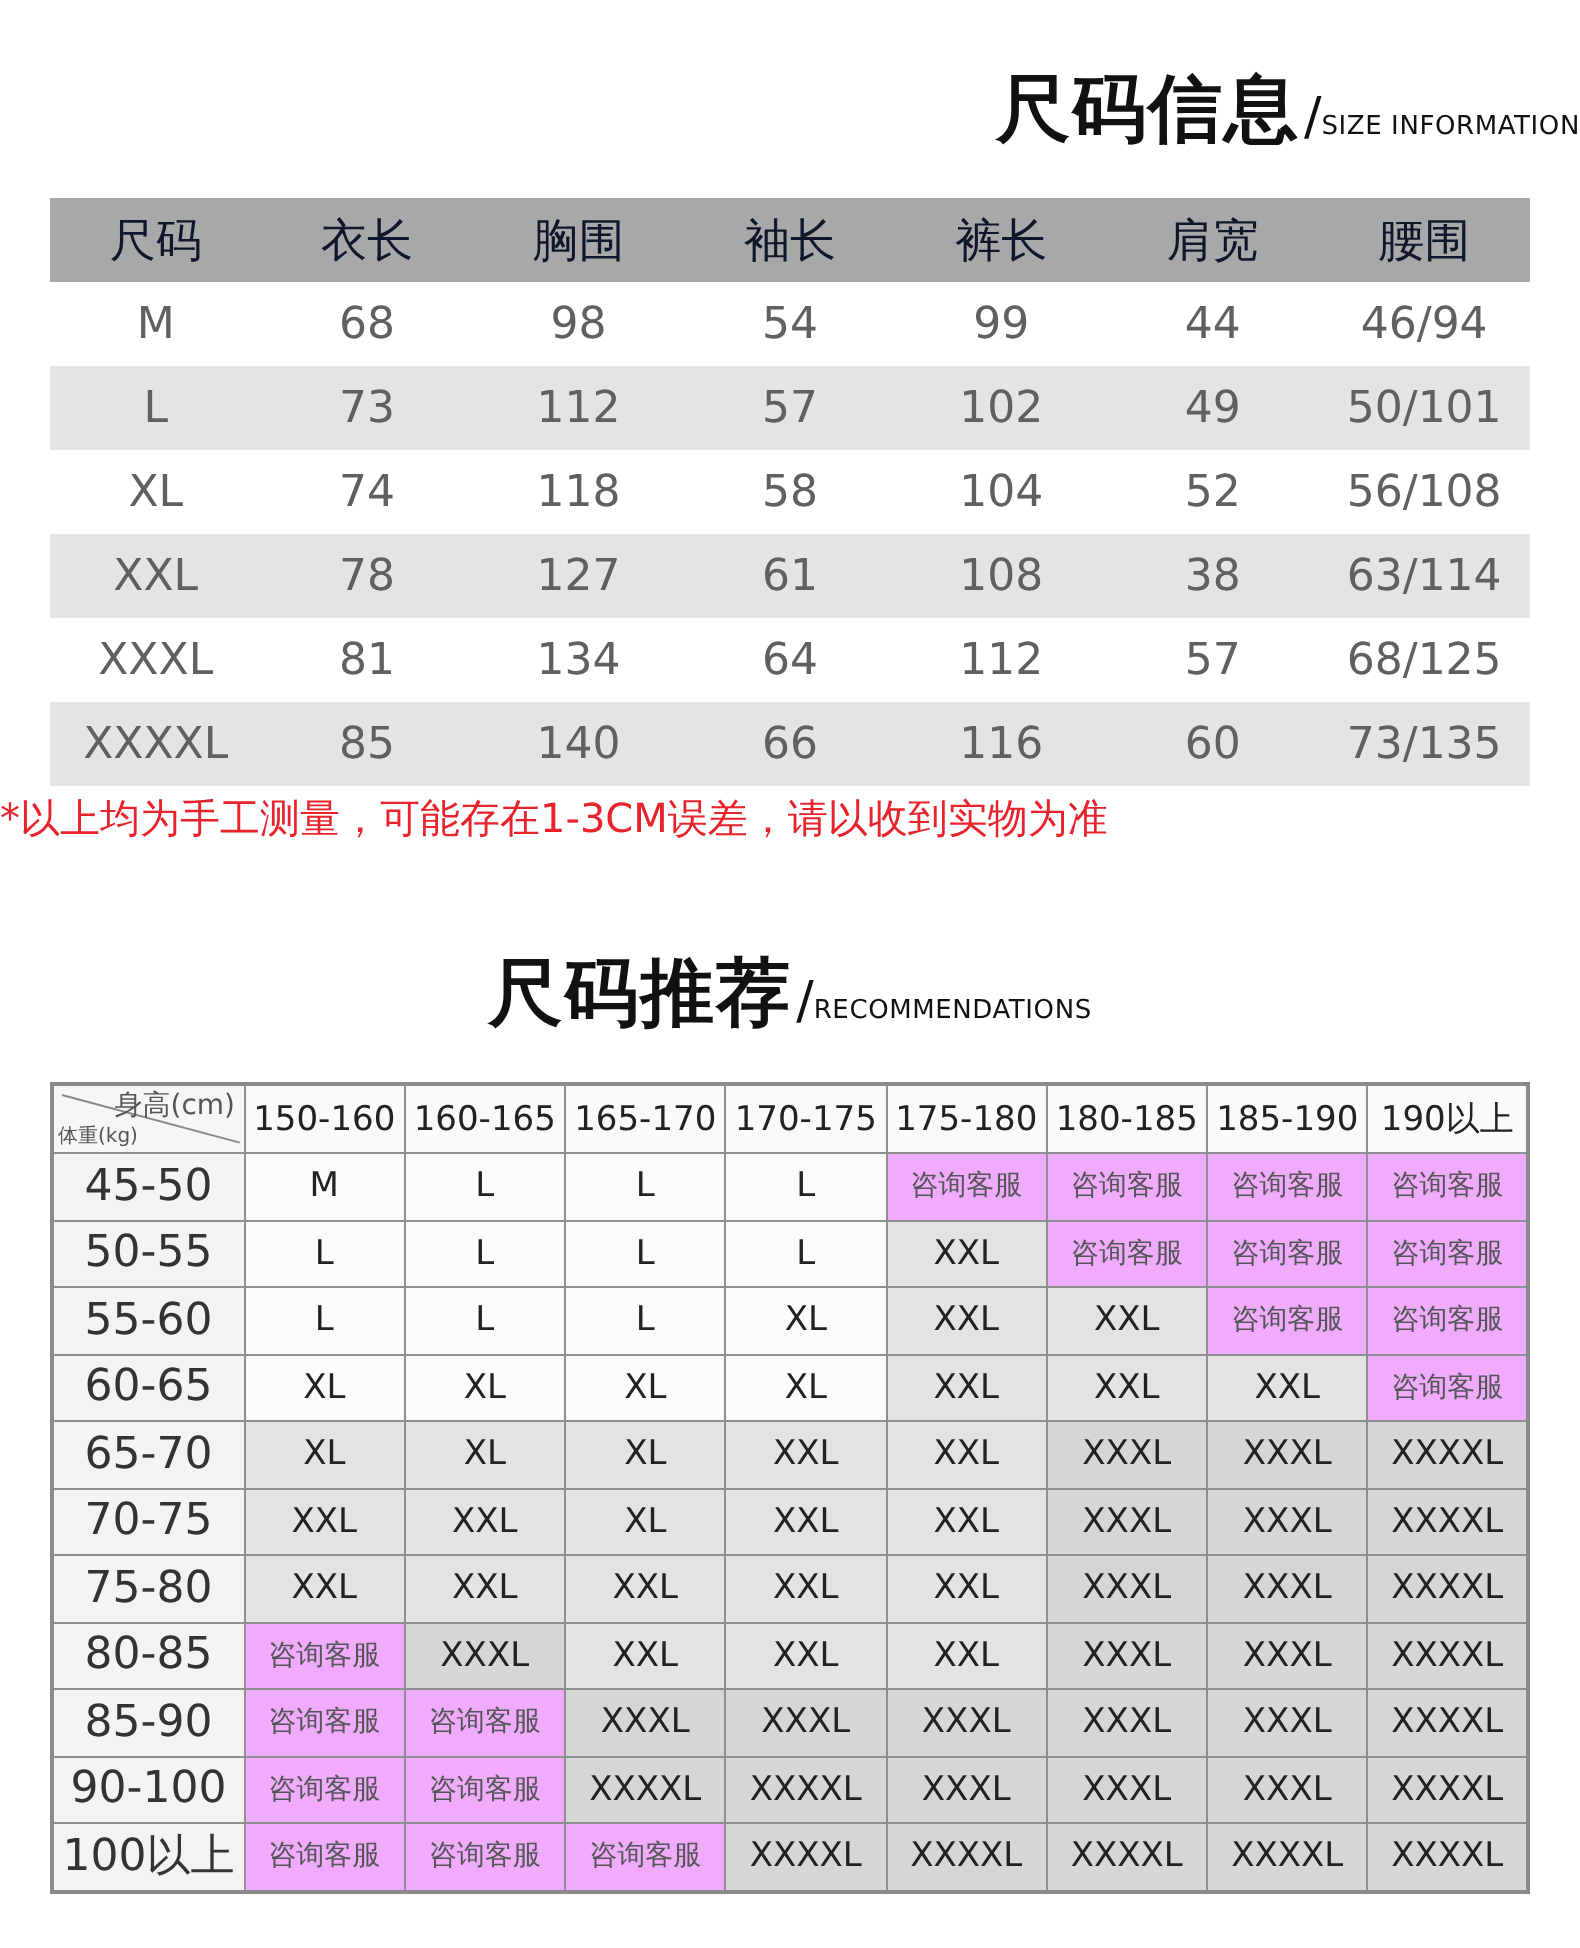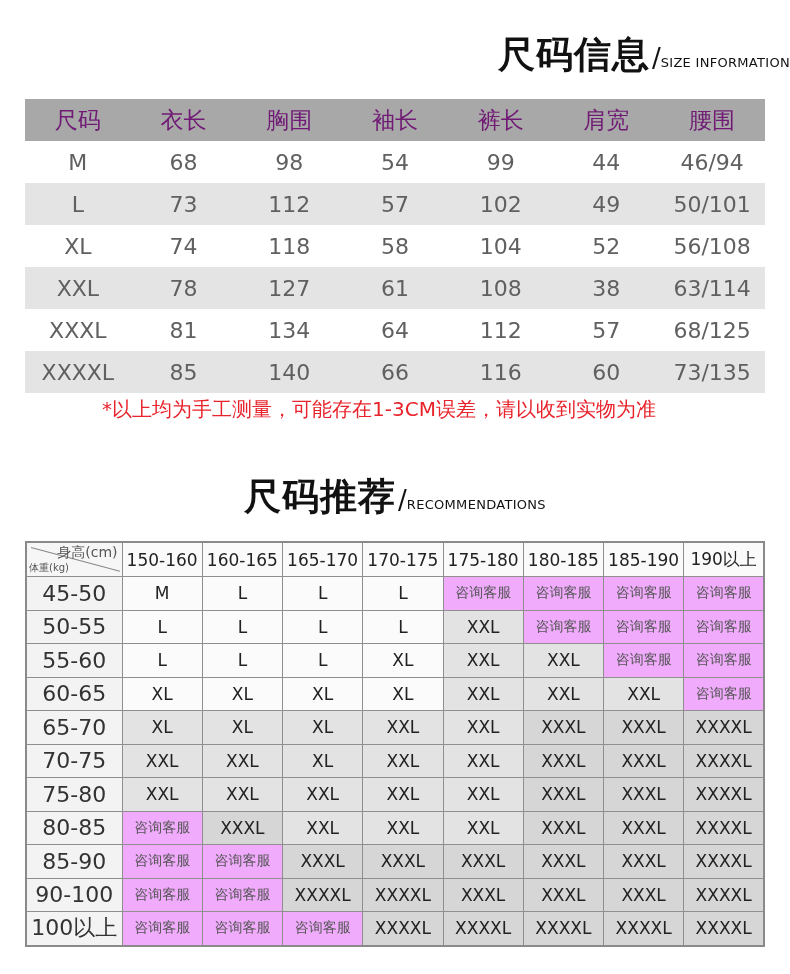--- a/index.html
+++ b/index.html
@@ -6,26 +6,26 @@
   body { width: 790px; height: 974px; position: relative; overflow: hidden;
          font-family: "DejaVu Sans", "Liberation Sans", sans-serif; color: #555; }
   .title { position: absolute; left: 0; width: 790px; text-align: center; color: #111; }
   .title .cn { font-size: 37px; font-weight: bold; letter-spacing: 1px; }
   .title .slash { font-size: 26px; font-weight: normal; margin-left: 2px; }
   .title .en { font-size: 13px; font-weight: normal; letter-spacing: 0.3px; }
   #t1 { top: 30px; text-align: right; }
   #t2 { top: 472px; }
 
   table.size { position: absolute; left: 25px; top: 99px; width: 740px; border-collapse: collapse; table-layout: fixed; }
-  table.size th { background: #a8a8a8; color: #701a75; font-weight: normal; font-size: 23px; height: 40px; }
+  table.size th { background: #a8a8a8; color: #0f172a; font-weight: normal; font-size: 23px; height: 40px; }
   table.size td { text-align: center; font-size: 22px; height: 40px; color: #606060; }
   table.size tr.even td { background: #e4e4e4; }
   table.size tr.odd td { background: #ffffff; }
 
-  .note { position: absolute; left: 0; top: 396px; width: 656px; text-align: right; color: #e8232b; font-size: 20px; }
+  .note { position: absolute; left: 0; top: 396px; width: 656px; text-align: left; color: #e8232b; font-size: 20px; }
 
   table.rec { position: absolute; left: 25px; top: 541px; width: 740px; border-collapse: collapse; table-layout: fixed; border: 2px solid #8a8a8a; }
   table.rec th, table.rec td { border: 1px solid #8f8f8f; text-align: center; height: 32.5px; padding: 0; color: #222; }
   table.rec th { font-weight: normal; font-size: 17px; background: #fafafa; }
   table.rec td { font-size: 17px; }
   table.rec td.rowhead { background: #f3f3f3; font-size: 22px; color: #333; }
   td.w { background: #fbfbfb; }
   td.l { background: #e3e3e3; }
   td.m { background: #d6d6d6; }
   td.d { background: #f0abfc; color: #555 !important; font-size: 14px !important; }

